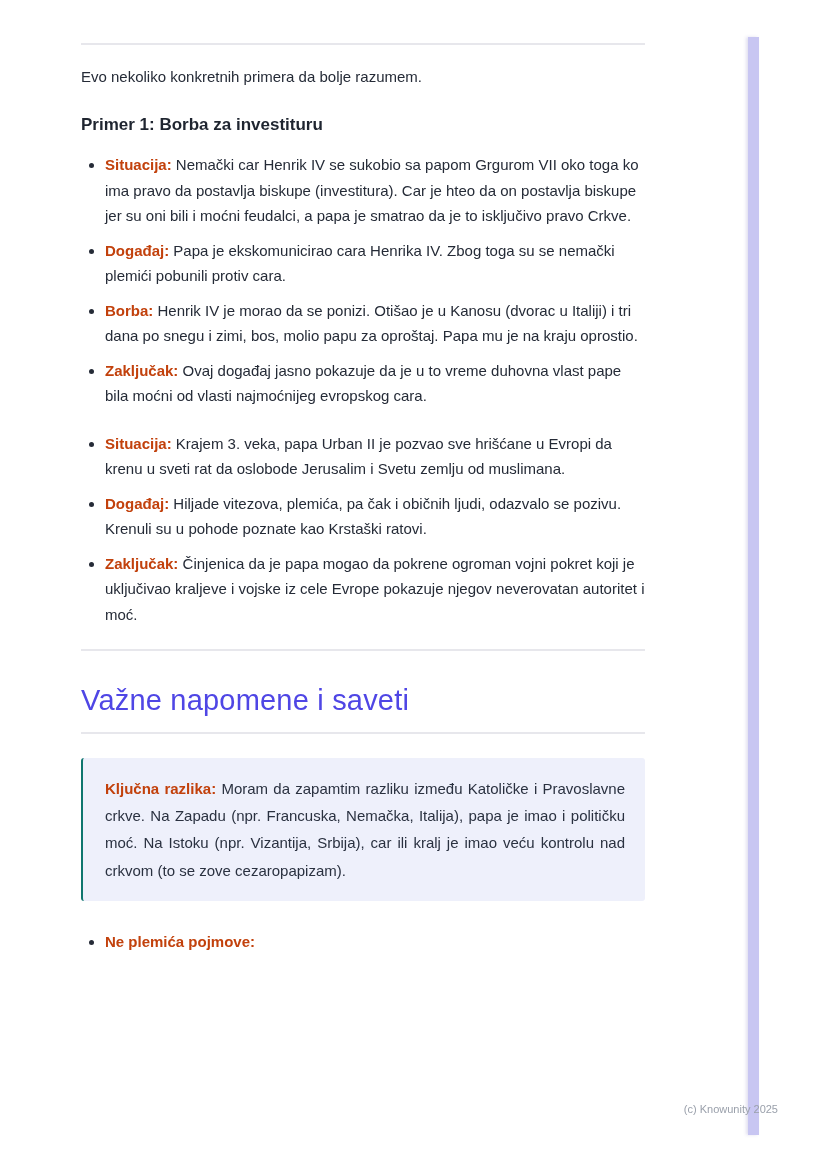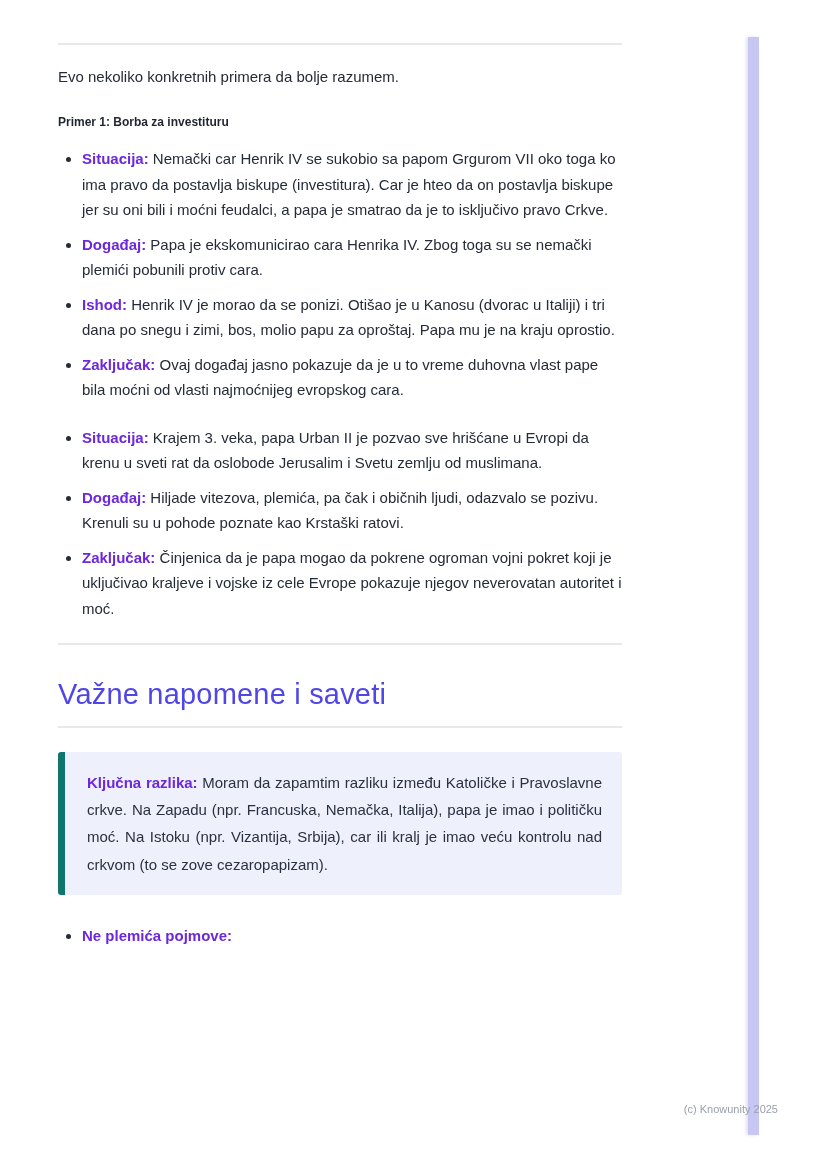--- a/index.html
+++ b/index.html
@@ -16,63 +16,63 @@
   
   .page-edge {
     position:absolute; top:37px; right:69px;
     width:11px; height:1098px;
     background:#c8c6f2;
     box-shadow:-2px 0 3px rgba(90,85,170,0.18);
     z-index:1;
   }
 
   .content {
-    position:absolute; left:58px; top:0;
+    position:absolute; left:81px; top:0;
     width:564px;
   }
 
   hr.divider { border:none; height:2px; background:#e7e7ec; }
   .top-divider { margin-top:43px; }
   .mid-divider { margin-top:8px; }
   .heading-underline { margin-top:14px; background:#dddcf0; }
 
   p.intro {
     margin-top:20px;
     font-size:15px; line-height:1.6;
   }
 
   h3.example-heading {
     margin-top:26px;
-    font-size:12px; font-weight:700; color:#1f2530;
+    font-size:17px; font-weight:700; color:#1f2530;
   }
 
   ul.bullets {
     margin-top:17px; margin-bottom:22px;
     padding-left:24px;
     list-style:disc;
   }
   ul.bullets > li {
     font-size:15px; line-height:1.7;
     margin-bottom:9px;
   }
   ul.bullets > li:last-child { margin-bottom:0; }
-  strong.item-label { font-weight:700; color:#6d28d9; }
+  strong.item-label { font-weight:700; color:#c2410c; }
 
   h1.big-heading {
     margin-top:32px;
     font-size:29px; line-height:1.2;
     font-weight:400;
     color:#4f46e5;
     letter-spacing:0.2px;
   }
 
   .callout {
     margin-top:24px;
     background:#eef0fb;
-    border-left:7px solid #0f766e;
+    border-left:2px solid #0f766e;
     border-radius:3px;
     padding:17px 20px 17px 22px;
   }
   .callout p {
     font-size:15px; line-height:1.82;
     text-align:justify;
     color:#2a3140;
   }
 
   ul.notes-list { margin-top:28px; margin-bottom:0; }
@@ -111,21 +111,21 @@
     <ul class="bullets">
       <li>
         <strong class="item-label">Situacija:</strong>
         <span>Nemački car Henrik IV se sukobio sa papom Grgurom VII oko toga ko ima pravo da postavlja biskupe (investitura). Car je hteo da on postavlja biskupe jer su oni bili i moćni feudalci, a papa je smatrao da je to isključivo pravo Crkve.</span>
       </li>
       <li>
         <strong class="item-label">Događaj:</strong>
         <span>Papa je ekskomunicirao cara Henrika IV. Zbog toga su se nemački plemići pobunili protiv cara.</span>
       </li>
       <li>
-        <strong class="item-label">Ishod:</strong>
+        <strong class="item-label">Borba:</strong>
         <span>Henrik IV je morao da se ponizi. Otišao je u Kanosu (dvorac u Italiji) i tri dana po snegu i zimi, bos, molio papu za oproštaj. Papa mu je na kraju oprostio.</span>
       </li>
       <li>
         <strong class="item-label">Zaključak:</strong>
         <span>Ovaj događaj jasno pokazuje da je u to vreme duhovna vlast pape bila moćni od vlasti najmoćnijeg evropskog cara.</span>
       </li>
     </ul>
 
 
     <ul class="bullets">

